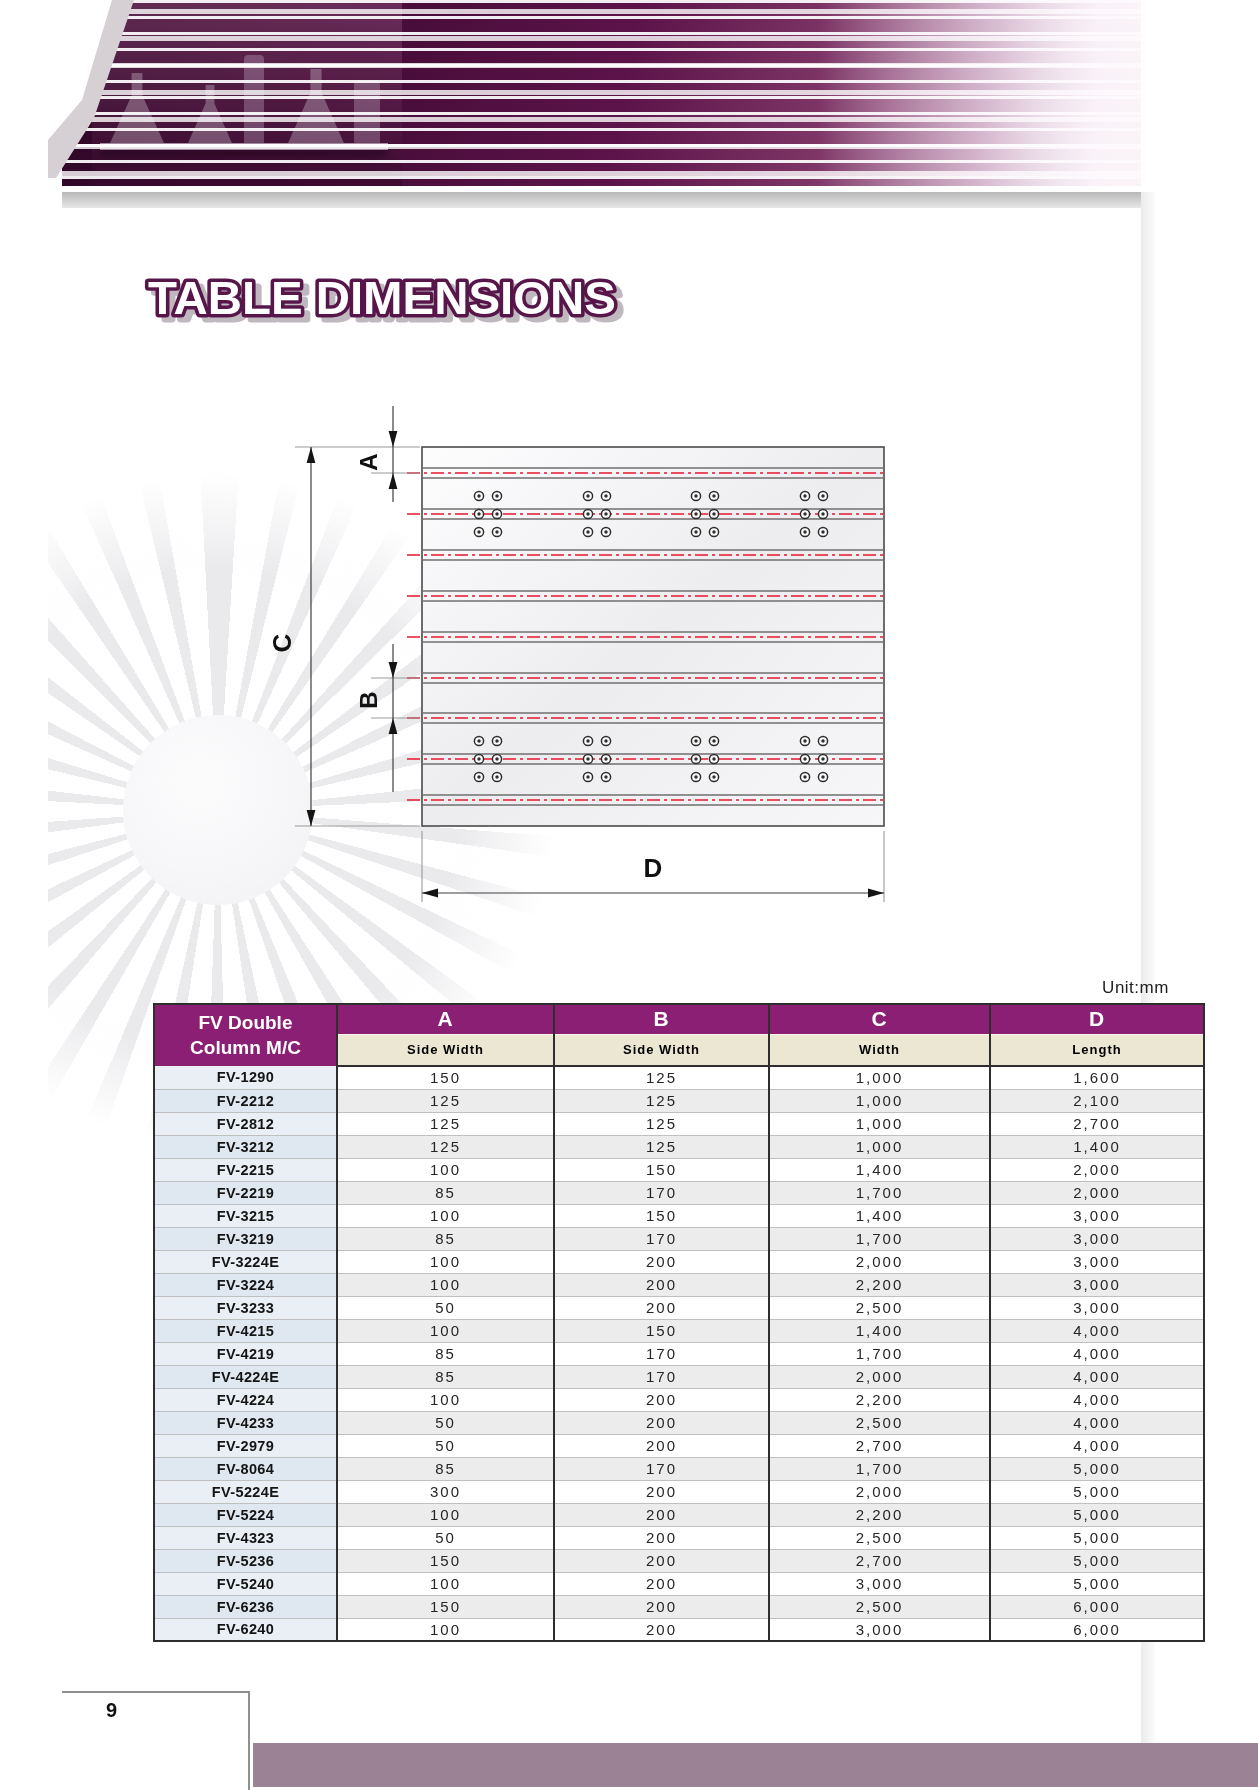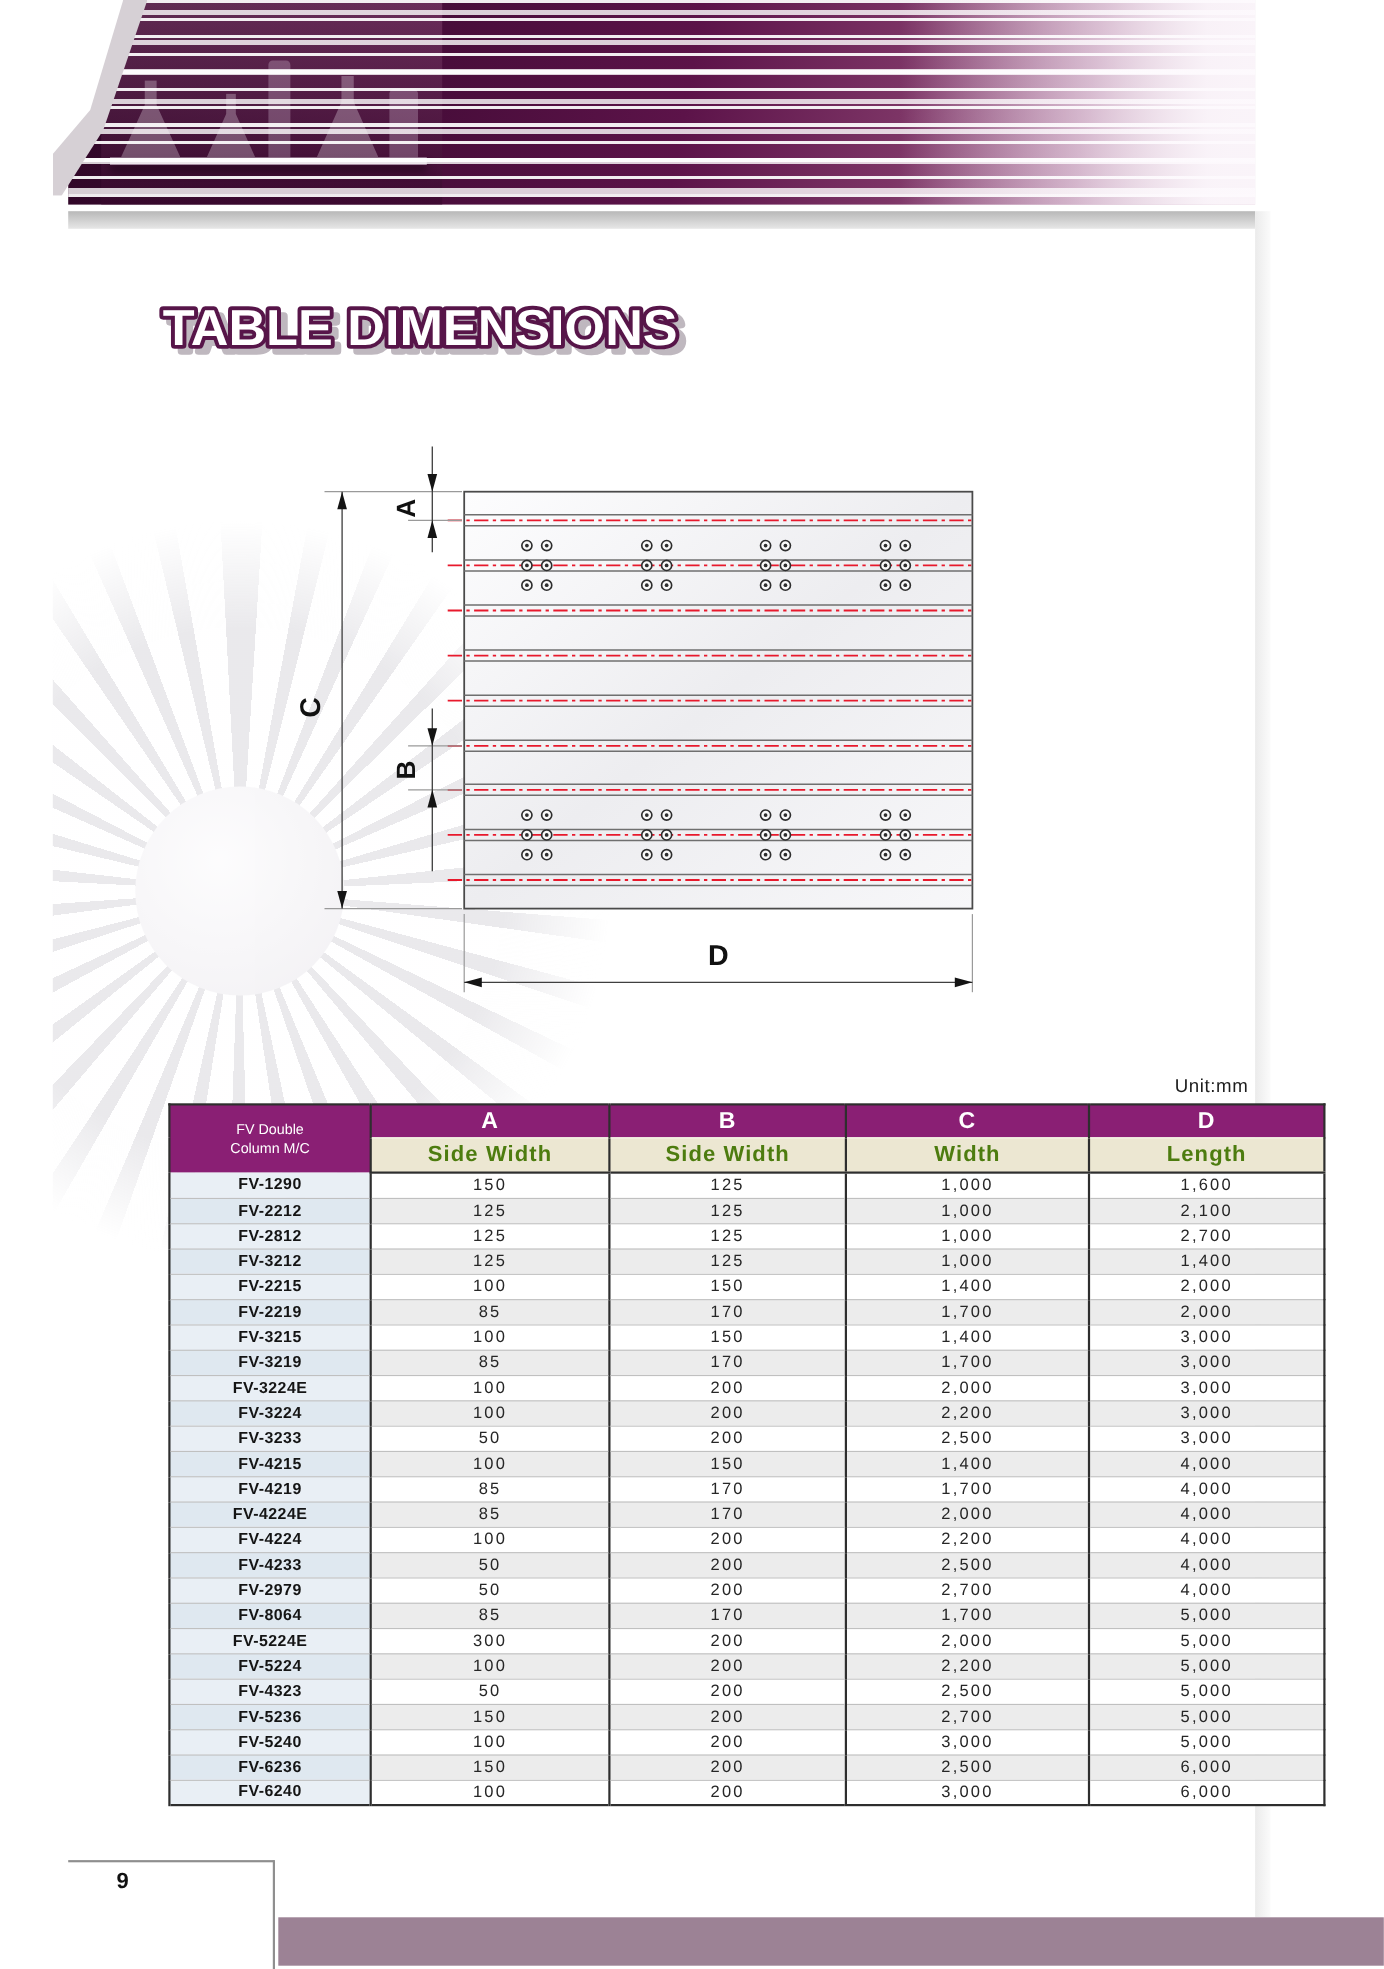--- a/index.html
+++ b/index.html
@@ -54,32 +54,32 @@
 
   
   .diagram-svg { position:absolute; left:95px; top:350px; }
   .ext { stroke:#9a9a9a; stroke-width:1.1; }
   .dim { stroke:#3f3f3f; stroke-width:1.2; }
   .arr { fill:#141414; }
   .dim-label { font-family:"Liberation Sans",sans-serif; font-weight:bold; font-size:24px; fill:#111111; }
   .dim-label.big { font-size:26px; }
 
   
-  .unit-label { position:absolute; left:1020px; top:978px; width:135px; text-align:left;
+  .unit-label { position:absolute; left:1020px; top:978px; width:135px; text-align:center;
     font-size:17px; color:#1d1d1d; letter-spacing:0.5px; }
 
   
   .dims-table { position:absolute; left:105px; top:1003px; width:1050px;
     border-collapse:collapse; table-layout:fixed; border:2.5px solid #2e2e2e; }
   .dims-table th, .dims-table td { text-align:center; vertical-align:middle; }
   .dims-table th.letter, .dims-table th.sub, .dims-table td, .dims-table tbody th { border-left:2px solid #2e2e2e; }
-  .dims-table th.model-h { background:#8a1f74; color:#ffffff; font-size:13px; font-weight:normal; line-height:1.3; }
+  .dims-table th.model-h { background:#8a1f74; color:#ffffff; font-size:19px; font-weight:bold; line-height:1.3; }
   .dims-table th.letter { background:#8a1f74; color:#ffffff; font-size:21px; font-weight:bold;
     height:30px; letter-spacing:1px; }
-  .dims-table th.sub { background:#ece7d2; color:#4d7c0f; font-size:20px; font-weight:bold;
+  .dims-table th.sub { background:#ece7d2; color:#000000; font-size:13px; font-weight:bold;
     height:32px; letter-spacing:1px; border-top:1.5px solid #f7f4e8; border-bottom:2.5px solid #2e2e2e; }
   .dims-table tbody tr { height:23px; }
   .dims-table tbody tr + tr th, .dims-table tbody tr + tr td { border-top:1px solid #c0c0c0; }
   .dims-table tbody th { font-size:14.5px; font-weight:bold; color:#141414; letter-spacing:0.4px; }
   .dims-table tbody td { font-size:15px; color:#262626; letter-spacing:2px; }
   .dims-table tbody tr:nth-child(odd)  td { background:#ffffff; }
   .dims-table tbody tr:nth-child(even) td { background:#ececec; }
   .dims-table tbody tr:nth-child(odd)  th { background:#e9eff5; }
   .dims-table tbody tr:nth-child(even) th { background:#dfe8f0; }
 

